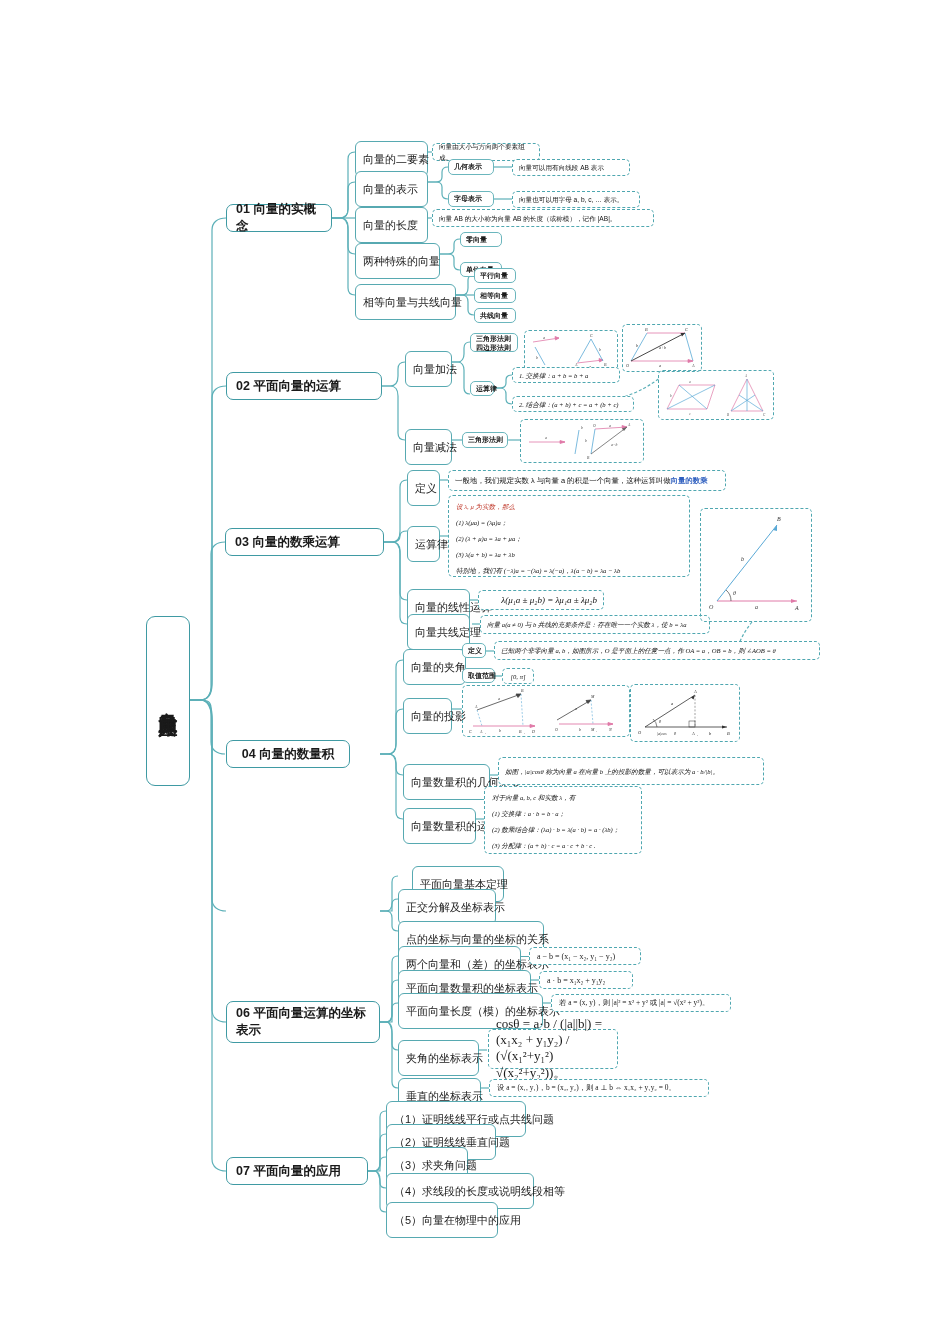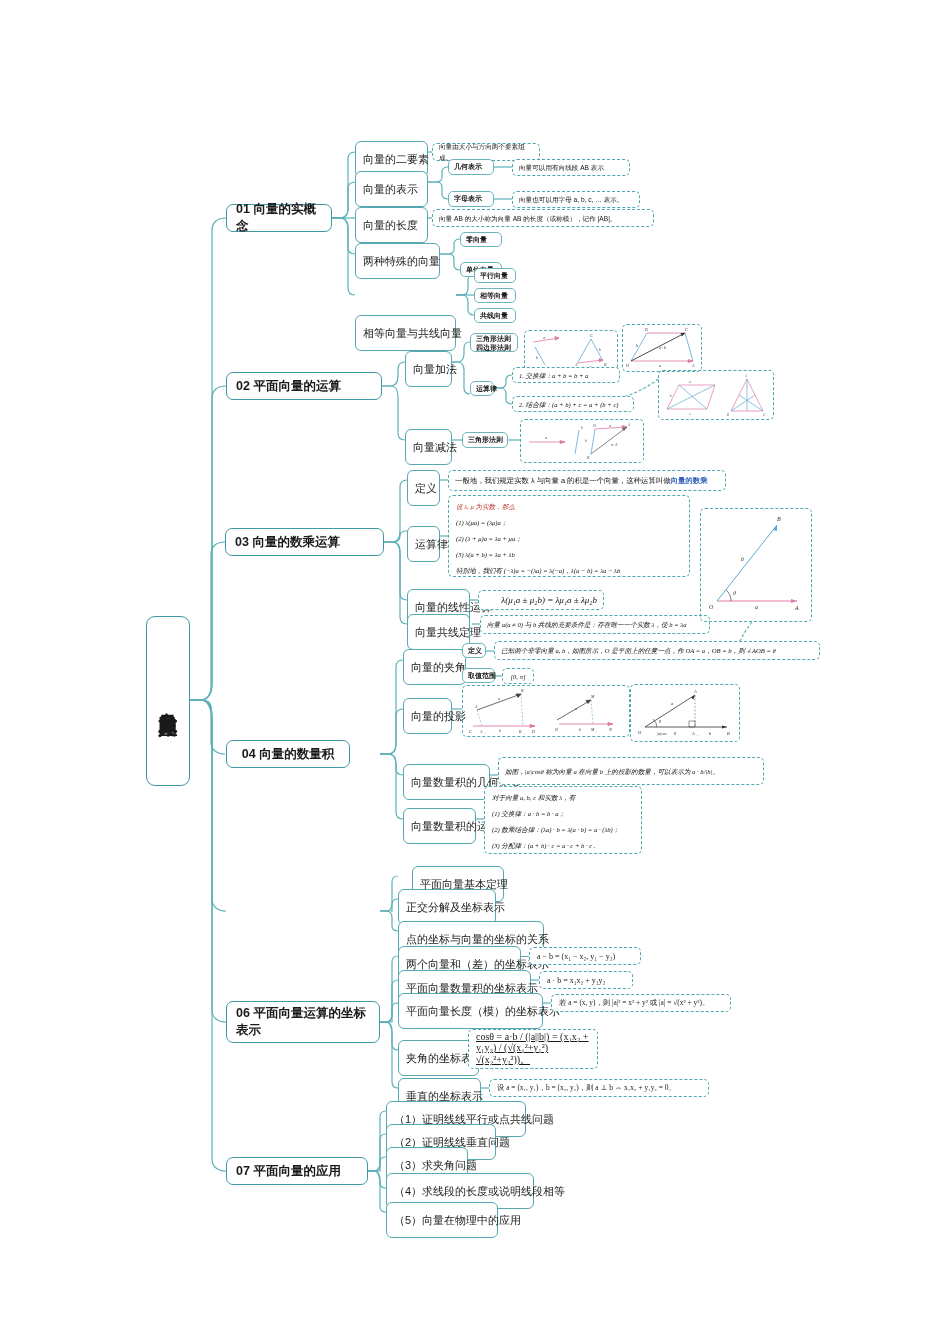--- a/index.html
+++ b/index.html
@@ -183,21 +183,21 @@
   <div class="node sub" style="left:355px;top:243px;width:85px;height:22px;">
     <span>两种特殊的向量</span>
     </div>
   <div class="node tiny" style="left:460px;top:232px;width:42px;height:15px;">
     <span>零向量</span>
     </div>
   <div class="node tiny" style="left:460px;top:262px;width:42px;height:15px;">
     <span>单位向量</span>
     </div>
 
-  <div class="node sub" style="left:355px;top:284px;width:101px;height:22px;margin-top:31px;">
+  <div class="node sub" style="left:355px;top:284px;width:101px;height:22px;">
     <span>相等向量与共线向量</span>
     </div>
   <div class="node tiny" style="left:474px;top:268px;width:42px;height:15px;">
     <span>平行向量</span>
     </div>
   <div class="node tiny" style="left:474px;top:288px;width:42px;height:15px;">
     <span>相等向量</span>
     </div>
   <div class="node tiny" style="left:474px;top:308px;width:42px;height:15px;">
     <span>共线向量</span>
@@ -526,21 +526,21 @@
   <div class="node sub" style="left:398px;top:993px;width:145px;height:20px;">
     <span>平面向量长度（模）的坐标表示</span>
     </div>
   <div class="node expr" style="left:551px;top:994px;width:180px;height:18px;font-size:7.4px;align-items:flex-end;">
     <span>若 a = (x, y)，则 |a|² = x² + y² 或 |a| = √(x² + y²)。</span>
     </div>
 
   <div class="node sub" style="left:398px;top:1040px;width:81px;height:20px;">
     <span>夹角的坐标表示</span>
     </div>
-  <div class="node expr" style="left:468px;top:1029px;width:130px;height:40px;font-size:10px;text-decoration:underline;">
+  <div class="node expr" style="left:488px;top:1029px;width:130px;height:40px;font-size:13px;">
     <span>cosθ = a·b / (|a||b|) = (x₁x₂ + y₁y₂) / (√(x₁²+y₁²) √(x₂²+y₂²))。</span>
     </div>
 
   <div class="node sub" style="left:398px;top:1078px;width:83px;height:20px;">
     <span>垂直的坐标表示</span>
     </div>
   <div class="node expr" style="left:489px;top:1079px;width:220px;height:18px;font-size:7.4px;">
     <span>设 a = (x₁, y₁)，b = (x₂, y₂)，则 a ⊥ b ⇔ x₁x₂ + y₁y₂ = 0。</span>
     </div>
 

